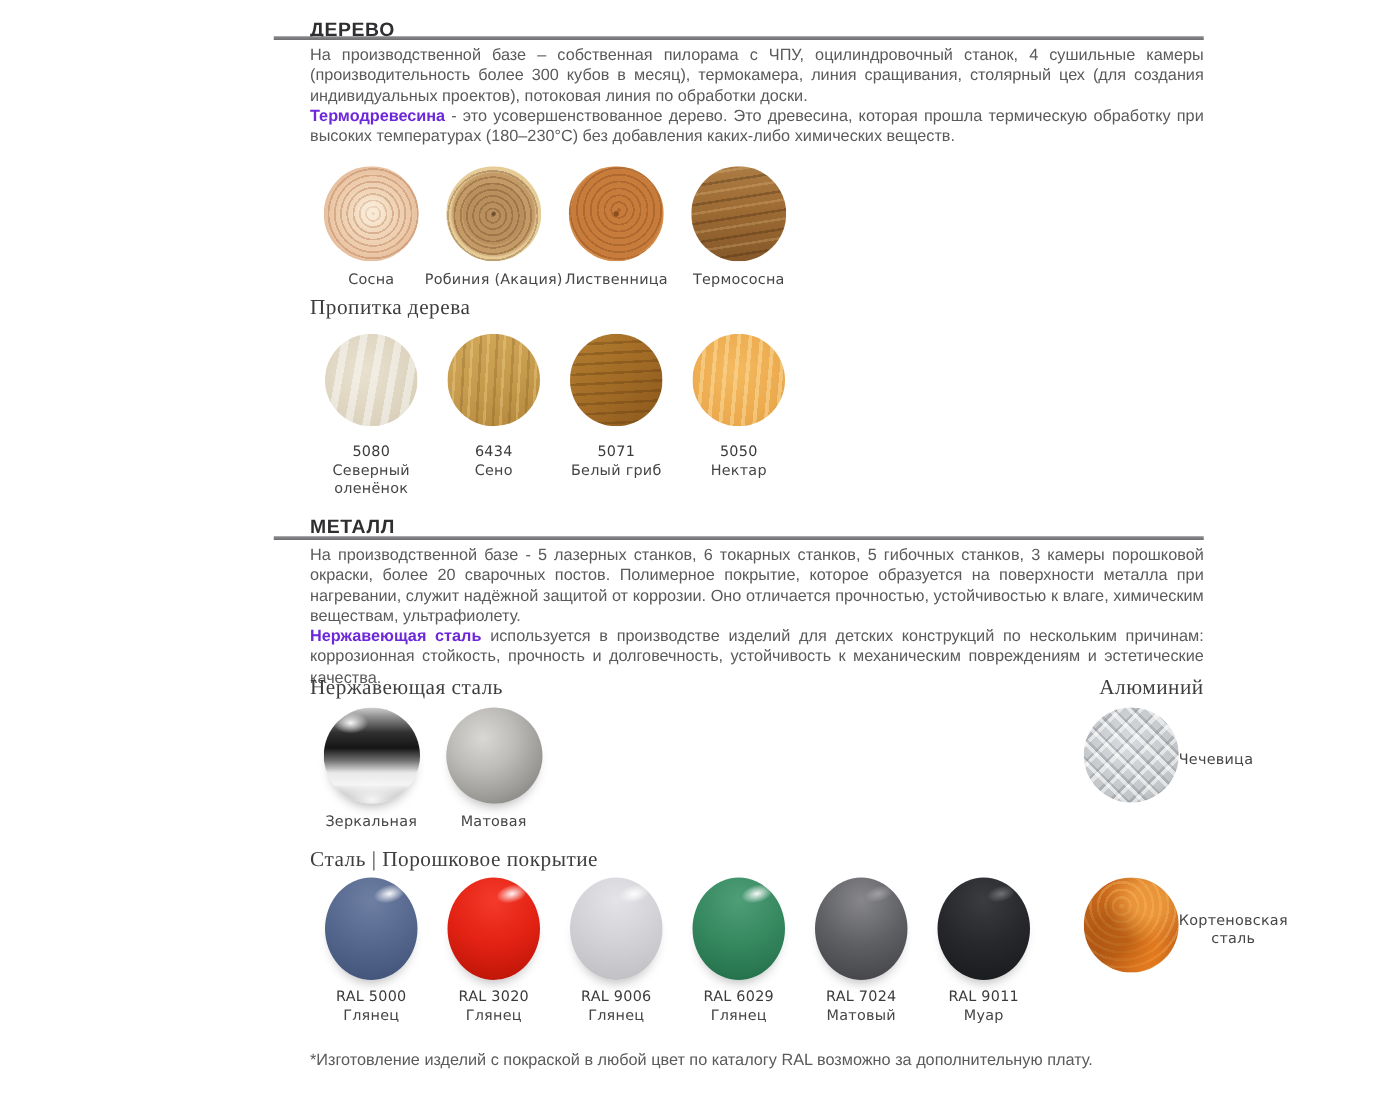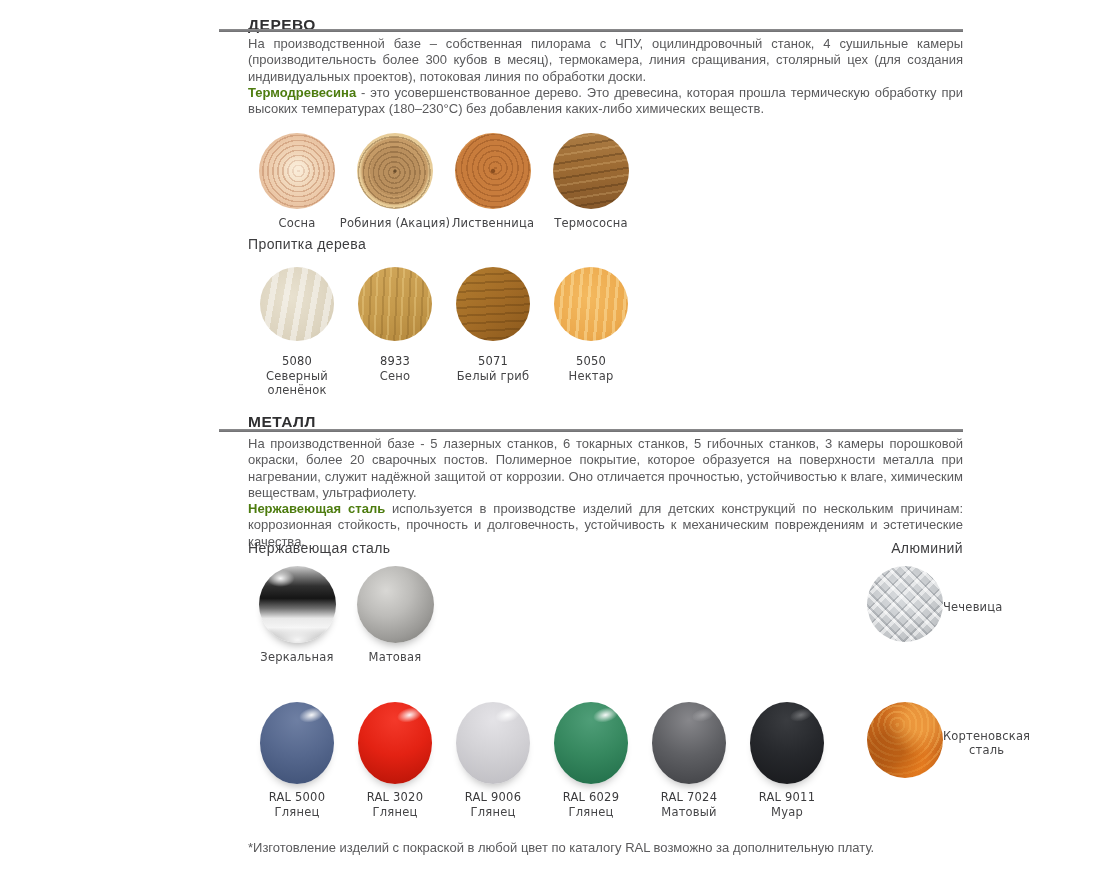--- a/index.html
+++ b/index.html
@@ -10,27 +10,27 @@
   }
   .content{position:absolute;left:248px;top:0;width:715px;height:736px;}
   .abs{position:absolute;left:0;right:0;}
 
   
   .sec-title{
     font-size:15.5px;font-weight:bold;color:#2f2f31;letter-spacing:.5px;
   }
   .rule{height:3px;background:linear-gradient(180deg,#8d8d8f,#6f6f71);left:-29px;width:744px;}
   .sub-title{
-    font-family:Liberation Sans, sans-serif;font-size:14px;color:#3d3d3f;letter-spacing:.4px;
+    font-family:Liberation Serif, serif;font-size:17px;color:#3d3d3f;letter-spacing:.4px;
   }
 
   
   .body-text{font-size:13px;line-height:16.3px;text-align:justify;color:#5a5a5c;}
   .body-text p{margin:0;}
-  .body-text b{color:#4d7c0f;}
+  .body-text b{color:#6d28d9;}
   .footnote{font-size:13px;color:#5a5a5c;}
 
   
   .row{display:flex;align-items:flex-start;}
   .cell{width:98px;flex:none;display:flex;flex-direction:column;align-items:center;}
   .cell-right{width:104px;flex:none;margin-left:auto;margin-right:-8px;display:flex;flex-direction:row;align-items:center;}
   .label{
     font-family:"DejaVu Sans",sans-serif;font-size:11.5px;line-height:14.5px;
     color:#454547;text-align:center;white-space:pre;margin-top:7px;letter-spacing:.2px;
   }
@@ -179,21 +179,21 @@
   <div class="abs sub-title b-prop-title">Пропитка дерева</div>
 
   <div class="abs row prop-row b-prop-row">
     <div class="cell">
       <div class="circle small tex-5080" style="--base: #dcd3be;"></div>
       <div class="label"><span class="code">5080</span><br><span>Северный
 оленёнок</span></div>
     </div>
     <div class="cell">
       <div class="circle small tex-5064" style="--base: #c59a4c;"></div>
-      <div class="label"><span class="code">8933</span><br><span>Сено</span></div>
+      <div class="label"><span class="code">6434</span><br><span>Сено</span></div>
     </div>
     <div class="cell">
       <div class="circle small tex-5071" style="--base: #a26b26;"></div>
       <div class="label"><span class="code">5071</span><br><span>Белый гриб</span></div>
     </div>
     <div class="cell">
       <div class="circle small tex-5050" style="--base: #ecaa4e;"></div>
       <div class="label"><span class="code">5050</span><br><span>Нектар</span></div>
     </div>
   </div>
@@ -219,20 +219,21 @@
     <div class="cell">
       <div class="ball tex-matte"></div>
       <div class="label">Матовая</div>
     </div>
     <div class="cell-right">
       <div class="circle tex-lentil" style="--base: #c3c6c9;"></div>
       <div class="label">Чечевица</div>
     </div>
   </div>
 
+  <div class="abs sub-title b-powder-title">Сталь | Порошковое покрытие</div>
 
   <div class="abs row powder-row b-powder-row">
     <div class="cell">
       <div class="sphere ral glossy" style="--hi: #6e7fa3; --mid: #56688e; --lo: #3d4f74;"></div>
       <div class="label"><span class="code">RAL 5000</span><br><span>Глянец</span></div>
     </div>
     <div class="cell">
       <div class="sphere ral glossy" style="--hi: #f4392a; --mid: #e32213; --lo: #b31205;"></div>
       <div class="label"><span class="code">RAL 3020</span><br><span>Глянец</span></div>
     </div>

